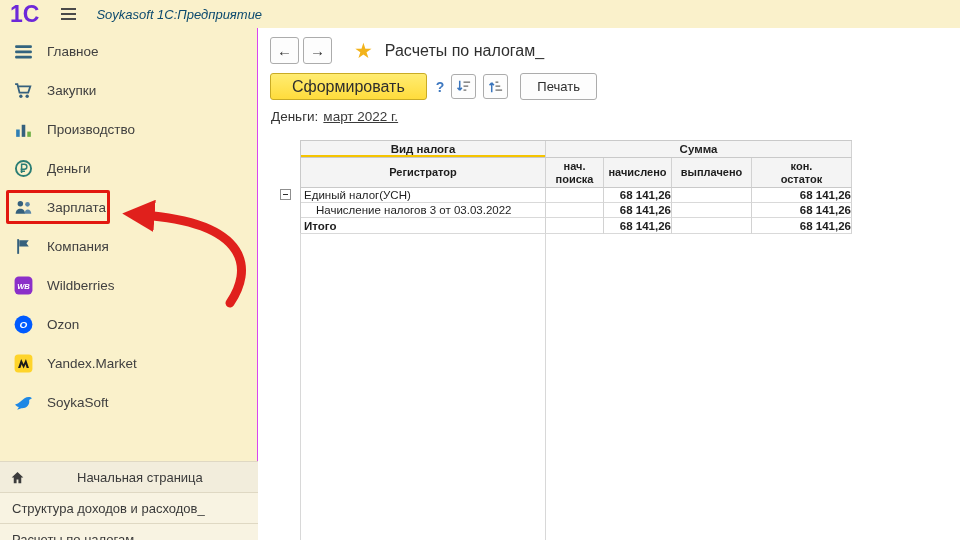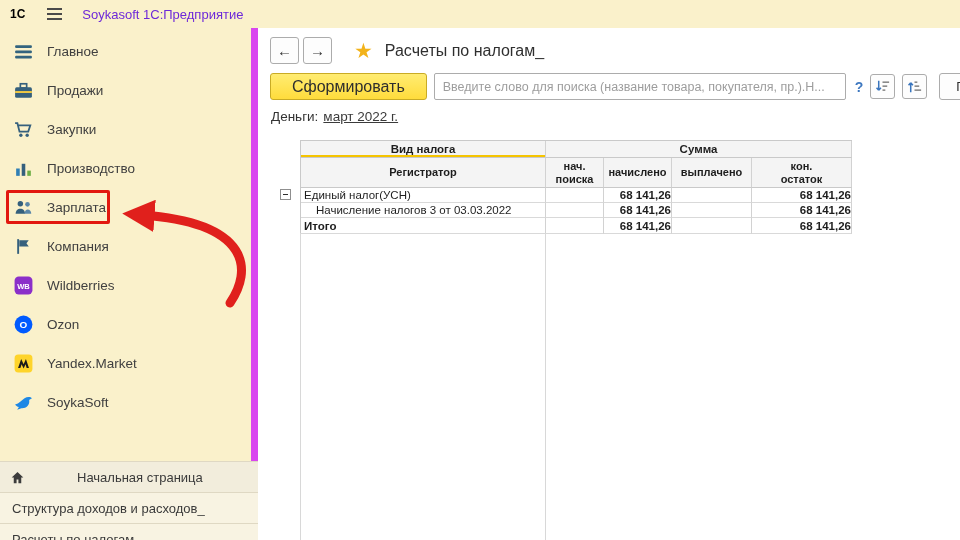--- a/index.html
+++ b/index.html
@@ -3,32 +3,32 @@
 <meta charset="utf-8">
 <style>
   * { box-sizing:border-box; margin:0; padding:0; }
   html,body { width:960px; height:540px; }
   body { position:relative; overflow:hidden; background:#fff;
          font-family:"Liberation Sans","DejaVu Sans",sans-serif; color:#333; }
 
   
   .topbar { position:absolute; left:0; top:0; width:960px; height:28px;
             background:#FAF1CB; display:flex; align-items:center; z-index:5; }
-  .logo { color:#000000; font-weight:800; font-size:12px; margin-left:10px; }
+  .logo { color:#6d28d9; font-weight:800; font-size:23px; margin-left:10px; }
   .burger { margin-left:22px; display:flex; flex-direction:column; gap:3px; cursor:pointer; }
   .burger div { width:15px; height:2px; background:#4A4A4A; }
-  .app-title { margin-left:20px; font-size:13px; color:#6d28d9; }
+  .app-title { margin-left:20px; font-size:13px; color:#0c4a6e;font-style:italic; }
 
   
   .sidebar { position:absolute; left:0; top:28px; width:258px; height:512px;
-             background:#FAF1CB; border-right:7px solid #d946ef; }
+             background:#FAF1CB; border-right:1px solid #d946ef; }
   .menu { padding-top:4px; }
   .menu-item { height:39px; display:flex; align-items:center; padding-left:13px;
                font-size:13.5px; color:#404040; cursor:pointer; }
-  .mi-icon { width:21px; height:21px; margin-right:13px; flex:0 0 auto; }
+  .mi-icon { width:21px; height:21px; margin-right:13px; flex:0 0 auto;font-style:italic; }
   .mi-icon svg { width:100%; height:100%; display:block; }
 
   .tabs { position:absolute; left:0; top:461px; width:258px; }
   .tab-row { height:31px; display:flex; align-items:center; padding-left:10px;
              font-size:13px; color:#3A3A3A; border-top:1px solid #DFD8C3; cursor:pointer;gap:44px; }
   .tab-home { background:#F2EDDC; }
   .tab-normal { background:#F8F3E2; padding-left:12px; }
   .home-ic { width:15px; height:15px; margin-right:8px; }
   .home-ic svg { width:100%; height:100%; display:block; }
 
@@ -120,30 +120,20 @@
             <g fill="#33647F">
               <rect x="2" y="4" width="16" height="2.6" rx="1"></rect>
               <rect x="2" y="9" width="16" height="2.6" rx="1"></rect>
               <rect x="2" y="14" width="16" height="2.6" rx="1"></rect>
             </g>
           </svg>
         </span>
       <span>Главное</span>
     </div>
 
-    <div class="menu-item">
-      <span class="mi-icon">
-          <svg viewBox="0 0 20 20">
-            <rect x="7" y="3.6" width="6" height="4" fill="none" stroke="#35607D" stroke-width="1.6"></rect>
-            <rect x="2" y="7" width="16" height="10" rx="1.5" fill="#35607D"></rect>
-            <rect x="2" y="10.6" width="16" height="1.7" fill="#FFD23E"></rect>
-          </svg>
-        </span>
-      <span>Продажи</span>
-    </div>
 
     <div class="menu-item">
       <span class="mi-icon">
           <svg viewBox="0 0 20 20">
             <path d="M2 4h2.2l2 8h8.3l2-6H5" fill="none" stroke="#35607D" stroke-width="1.7"></path>
             <circle cx="7.5" cy="15.5" r="1.6" fill="#35607D"></circle>
             <circle cx="13.5" cy="15.5" r="1.6" fill="#35607D"></circle>
           </svg>
         </span>
       <span>Закупки</span>
@@ -153,20 +143,29 @@
       <span class="mi-icon">
           <svg viewBox="0 0 20 20">
             <rect x="3" y="10" width="3.4" height="7" fill="#2F7FB5"></rect>
             <rect x="8.3" y="5.5" width="3.4" height="11.5" fill="#35607D"></rect>
             <rect x="13.6" y="12" width="3.4" height="5" fill="#6FAF46"></rect>
           </svg>
         </span>
       <span>Производство</span>
     </div>
 
+    <div class="menu-item">
+      <span class="mi-icon">
+          <svg viewBox="0 0 20 20">
+            <circle cx="10" cy="10" r="7.2" fill="none" stroke="#2A7D74" stroke-width="1.8"></circle>
+            <path d="M8.2 14.2V6h2.6a2.4 2.4 0 0 1 0 4.8H7.2M7.2 12.6h4.2" stroke="#2A7D74" stroke-width="1.4" fill="none"></path>
+          </svg>
+        </span>
+      <span>Деньги</span>
+    </div>
 
     <div class="menu-item">
       <span class="mi-icon">
           <svg viewBox="0 0 20 20">
             <circle cx="7" cy="6.5" r="2.6" fill="#35607D"></circle>
             <path d="M2.5 16c0-3 2-4.8 4.5-4.8S11.5 13 11.5 16z" fill="#35607D"></path>
             <circle cx="13.8" cy="7" r="2.2" fill="#5B87A8"></circle>
             <path d="M10.8 16c.3-2.6 1.7-4 3.2-4 1.9 0 3.4 1.6 3.4 4z" fill="#5B87A8"></path>
           </svg>
         </span>
@@ -250,21 +249,20 @@
       </div>
     <div class="navbtn">
         <span>→</span>
       </div>
     <span class="star">★</span>
     <span class="page-title">Расчеты по налогам_</span>
   </div>
 
   <div class="toolbar">
     <button class="btn-generate">Сформировать</button>
-    <input class="search" type="text" placeholder="Введите слово для поиска (название товара, покупателя, пр.).Н..." style="">
     <span class="help">?</span>
     <div class="iconbtn">
       <span>
           <svg viewBox="0 0 18 18">
             <path d="M5 3v10M5 13l-2.3-2.6M5 13l2.3-2.6" stroke="#3A75BD" stroke-width="1.6" fill="none"></path>
             <rect x="9" y="3.6" width="7" height="1.7" fill="#8A8A8A"></rect>
             <rect x="9" y="7.8" width="5" height="1.7" fill="#8A8A8A"></rect>
             <rect x="9" y="12" width="3" height="1.7" fill="#8A8A8A"></rect>
           </svg>
         </span>

